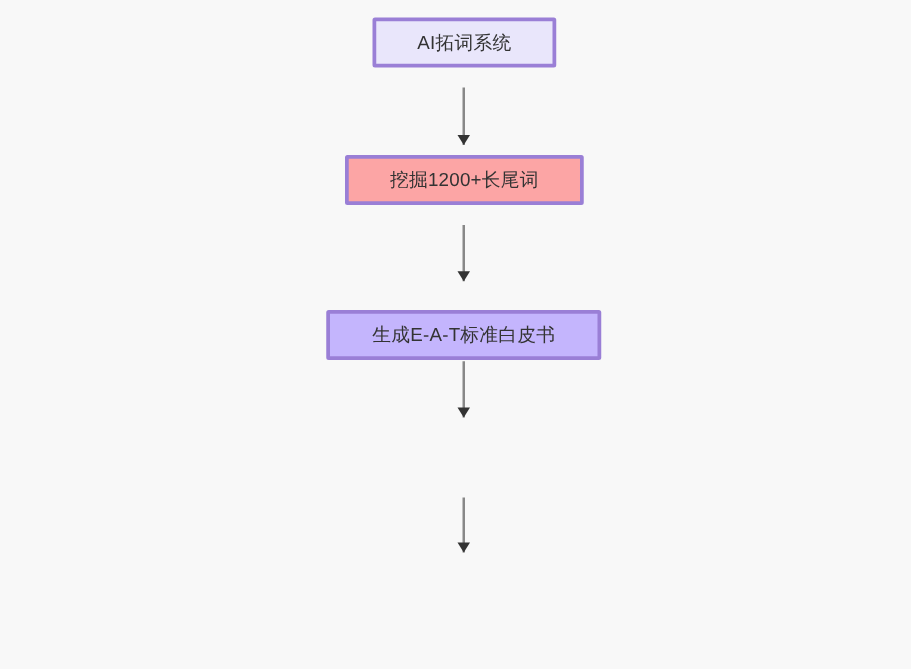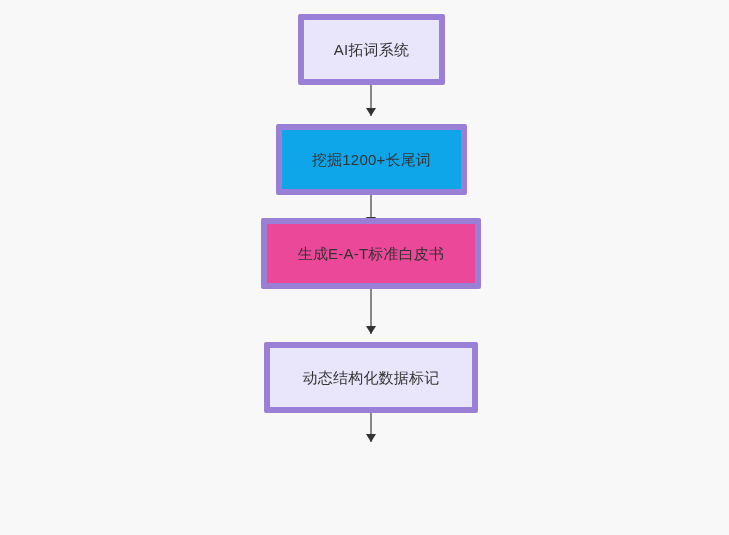--- a/index.html
+++ b/index.html
@@ -14,23 +14,23 @@
     overflow: hidden;
   }
   #flowchart {
     position: relative;
     width: 729px;
     height: 535px;
   }
   .node {
     position: absolute;
     box-sizing: border-box;
-    height: 71px;
+    height: 40px;
     background: #e9e6fb;
-    border: 6px solid #404040;
+    border: 3px solid #404040;
     border-radius: 2px;
     display: flex;
     align-items: center;
     justify-content: center;
   }
   .node-label {
     font-size: 15px;
     line-height: 1;
     color: #333333;
     letter-spacing: 0.2px;
@@ -76,23 +76,20 @@
     <div class="edge-arrow" style="top: 37px; border-top-color: rgb(51, 51, 51);"></div>
   </div>
   <div class="edge" id="edge-e4" style="left: 371px; top: 398px;">
     <div class="edge-line" style="height: 44px; background: rgb(136, 136, 136);"></div>
     <div class="edge-arrow" style="top: 36px; border-top-color: rgb(51, 51, 51);"></div>
   </div>
 
   <div class="node" id="node-n1" style="left: 298px; top: 14px; width: 147px; background: rgb(233, 230, 251); border-color: rgb(154, 127, 214);">
     <span class="node-label" style="color: rgb(51, 51, 51);">AI拓词系统</span>
   </div>
-  <div class="node" id="node-n2" style="left: 276px; top: 124px; width: 191px; background: #0ea5e9; border-color: rgb(154, 127, 214);">
+  <div class="node" id="node-n2" style="left: 276px; top: 124px; width: 191px; background: #fca5a5; border-color: rgb(154, 127, 214);">
     <span class="node-label" style="color: rgb(51, 51, 51);">挖掘1200+长尾词</span>
   </div>
-  <div class="node" id="node-n3" style="left: 261px; top: 218px; width: 220px; background: #ec4899; border-color: rgb(154, 127, 214); text-align: center;">
+  <div class="node" id="node-n3" style="left: 261px; top: 248px; width: 220px; background: #c4b5fd; border-color: rgb(154, 127, 214); text-align: center;">
     <span class="node-label" style="color: rgb(51, 51, 51);">生成E-A-T标准白皮书</span>
-  </div>
-  <div class="node" id="node-n4" style="left: 264px; top: 342px; width: 214px; background: rgb(233, 230, 251); border-color: rgb(154, 127, 214);">
-    <span class="node-label" style="color: rgb(51, 51, 51);">动态结构化数据标记</span>
   </div>
 
 </div>
 
 </body></html>

